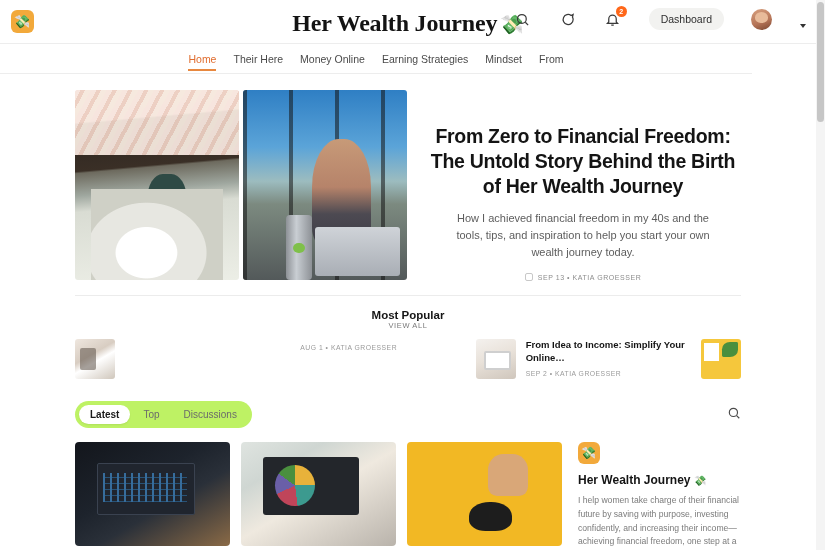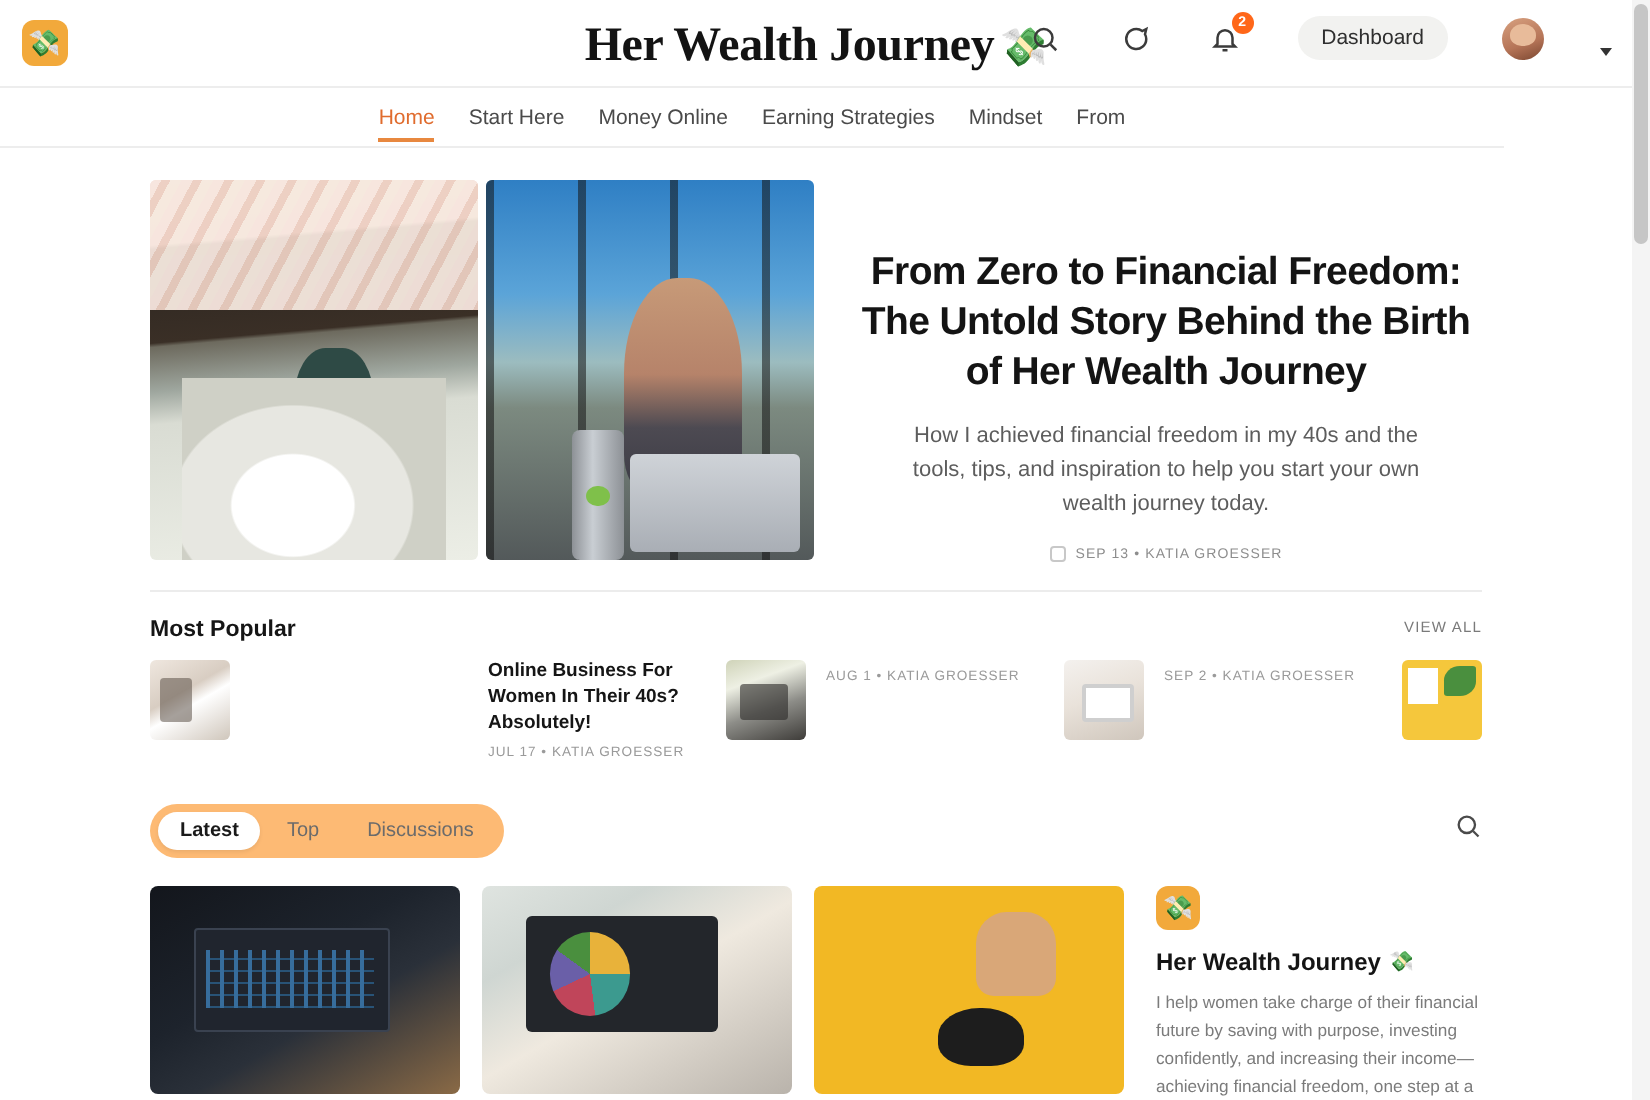--- a/index.html
+++ b/index.html
@@ -169,22 +169,23 @@
   .meta-sq {
     width: 8px; height: 8px; border: 1px solid #c8c8c8; border-radius: 2px;
     display:inline-block;
   }
 
   
   .divider { height:1px; background:#ececec; margin: 14px 0 0 0; }
 
   
   .mp-head {
-    display:flex; align-items:flex-start; justify-content:space-between;
+    display:flex; align-items:center; justify-content:space-between;
     padding-top: 13px;
+    flex-direction: column;
   }
   .mp-title { font-size: 11.5px; font-weight: 700; color:#151515; }
   .mp-viewall { font-size: 7.5px; letter-spacing: .6px; color:#7a7a7a; cursor:pointer; }
 
   .mp-row { display:flex; gap: 10px; padding-top: 9px; }
   .mp-item { flex: 1 1 0; display:flex; gap: 7px; align-items: flex-start; cursor:pointer; min-width:0;}
   .mp-item-text { flex: 1; min-width: 0; }
   .mp-item-title {
     font-size: 9.5px; font-weight: 700; line-height: 1.35; color:#151515;
   }
@@ -202,21 +203,21 @@
   .th4::before{content:"";position:absolute;left:8%;top:10%;width:36%;height:46%;background:#ffffff;}
   .th4::after{content:"";position:absolute;left:52%;top:8%;width:40%;height:36%;background:#4a8f3e;border-radius:50% 10% 50% 10%;}
 
   
   .tabs-row {
     display:flex; align-items:center; justify-content:space-between;
     padding-top: 22px;
   }
   .tabs-left { display:flex; align-items:center; }
   .tabs-pill {
-    background: #fdba74; border-radius: 16px; padding: 4px 4px;
+    background: #bef264; border-radius: 16px; padding: 4px 4px;
     display: flex; align-items: center; gap: 2px;
   }
   .tab {
     font-size: 10px; color: #6b6b6b; padding: 4px 11px; border-radius: 13px; cursor:pointer;
   }
   .tab.active { background: #ffffff; color:#1a1a1a; font-weight: 600; box-shadow: 0 1px 2px rgba(0,0,0,.08); }
   .tabs-search { color:#4a4a4a; cursor:pointer; }
 
   
   .main-grid { display: flex; gap: 16px; padding-top: 14px; }
@@ -286,21 +287,21 @@
         <span class="badge">2</span>
       </div>
       <div class="dashboard-btn">Dashboard</div>
       <div class="avatar"></div>
       <div class="avatar-caret"></div>
     </div>
   </div>
 
   <div class="navbar">
     <div class="nav-item active">Home</div>
-    <div class="nav-item">Start Here</div>
+    <div class="nav-item">Their Here</div>
     <div class="nav-item">Money Online</div>
     <div class="nav-item">Earning Strategies</div>
     <div class="nav-item">Mindset</div>
     <div class="nav-item">From</div>
   </div>
 
   <div class="content">
 
     <div class="hero">
       <div class="hero-images">
@@ -328,37 +329,31 @@
     <div class="mp-head">
       <div class="mp-title">Most Popular</div>
       <div class="mp-viewall">VIEW ALL</div>
     </div>
 
     <div class="mp-row">
       <div class="mp-item">
         <div class="mp-thumb th1"></div>
       </div>
 
-      <div class="mp-item">
-        <div class="mp-item-text">
-          <div class="mp-item-title">Online Business For Women In Their 40s? Absolutely!</div>
-          <div class="mp-item-meta">JUL 17 • KATIA GROESSER</div>
-        </div>
-        <div class="mp-thumb th2"></div>
-      </div>
 
       <div class="mp-item">
         <div class="mp-item-text">
           <div class="mp-item-meta">AUG 1 • KATIA GROESSER</div>
         </div>
         <div class="mp-thumb th3"></div>
       </div>
 
       <div class="mp-item">
         <div class="mp-item-text">
+          <div class="mp-item-title">From Idea to Income: Simplify Your Online…</div>
           <div class="mp-item-meta">SEP 2 • KATIA GROESSER</div>
         </div>
         <div class="mp-thumb th4"></div>
       </div>
     </div>
 
     <div class="tabs-row">
       <div class="tabs-left">
         <div class="tabs-pill">
           <div class="tab active">Latest</div>

